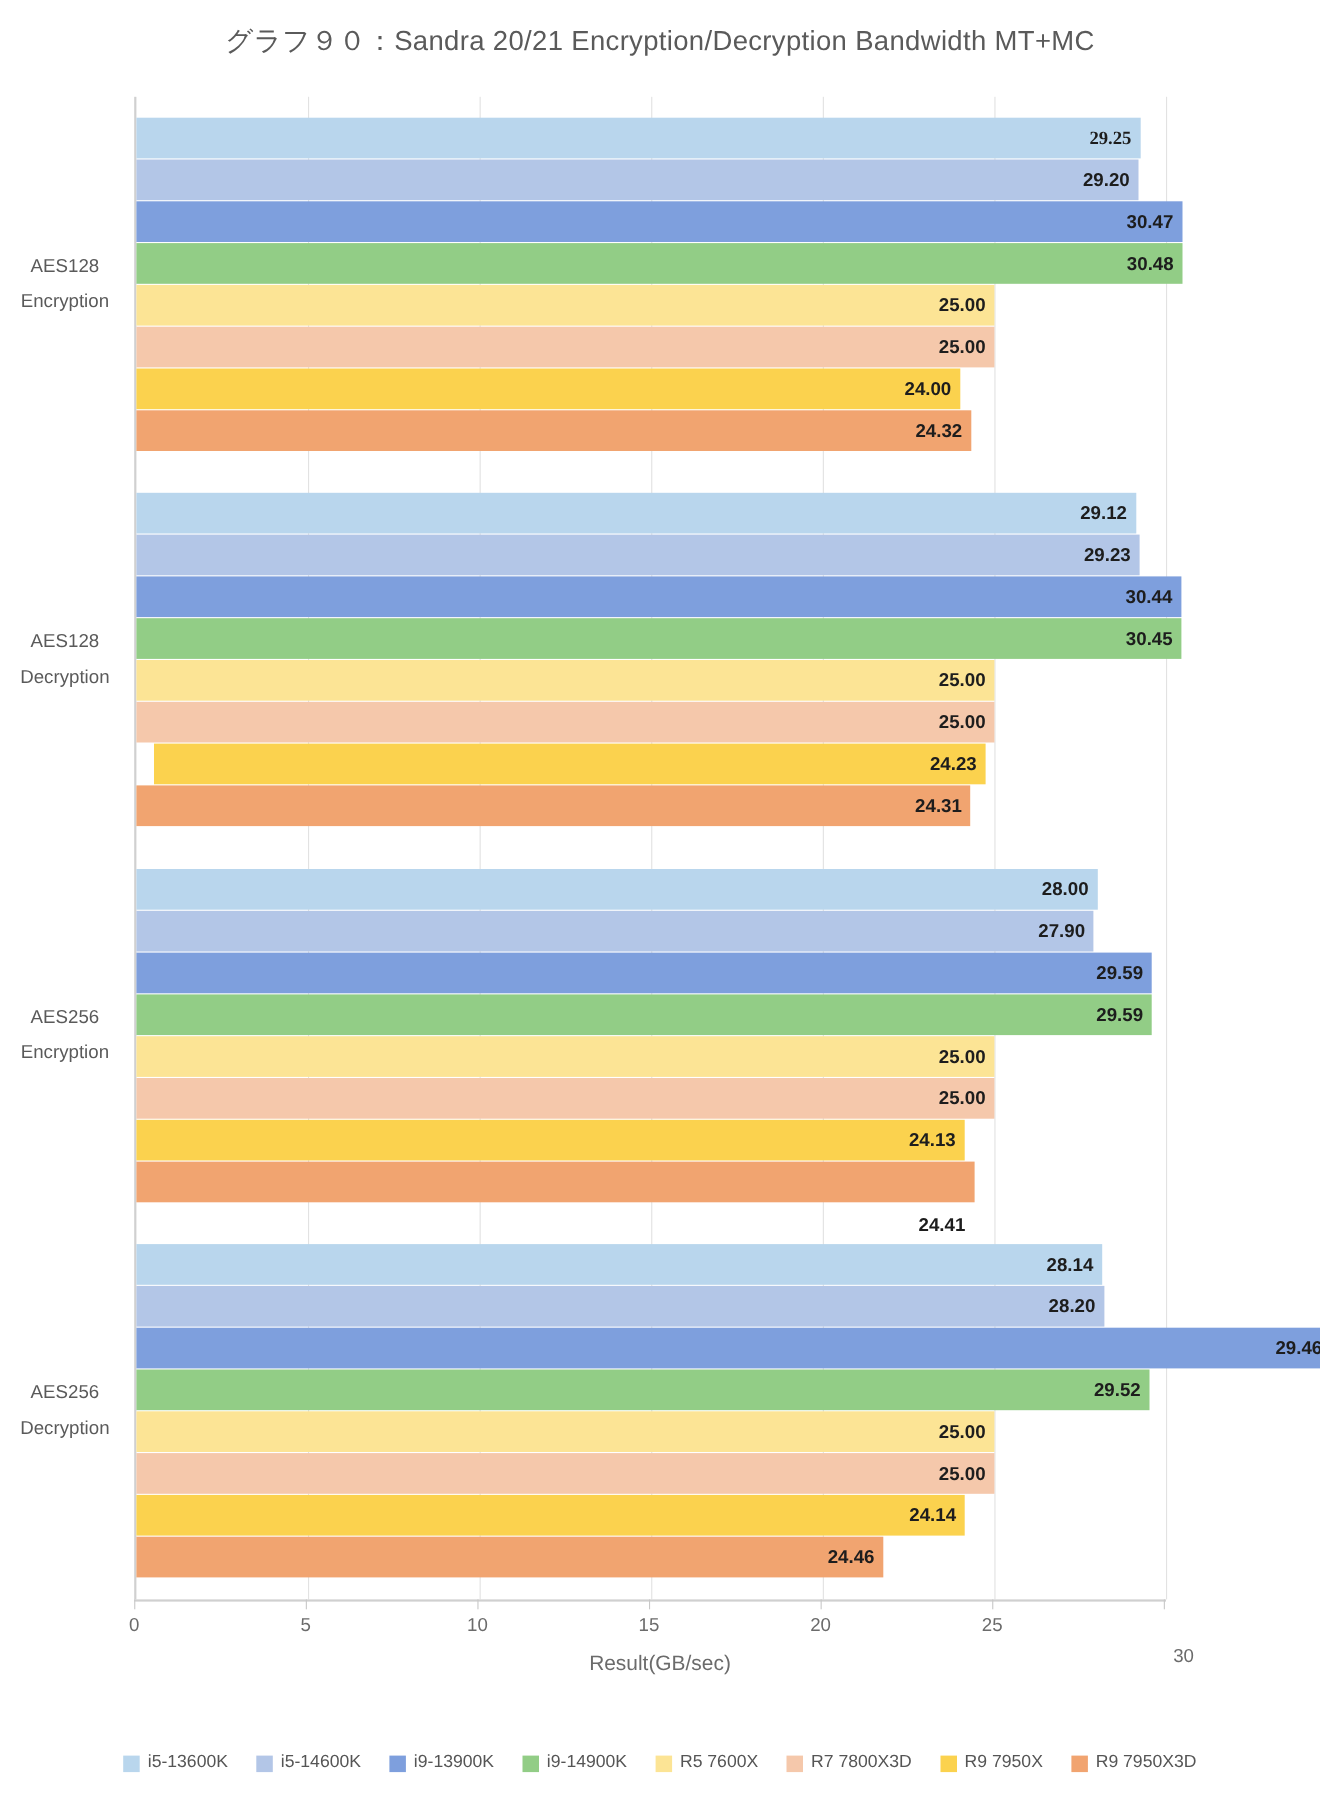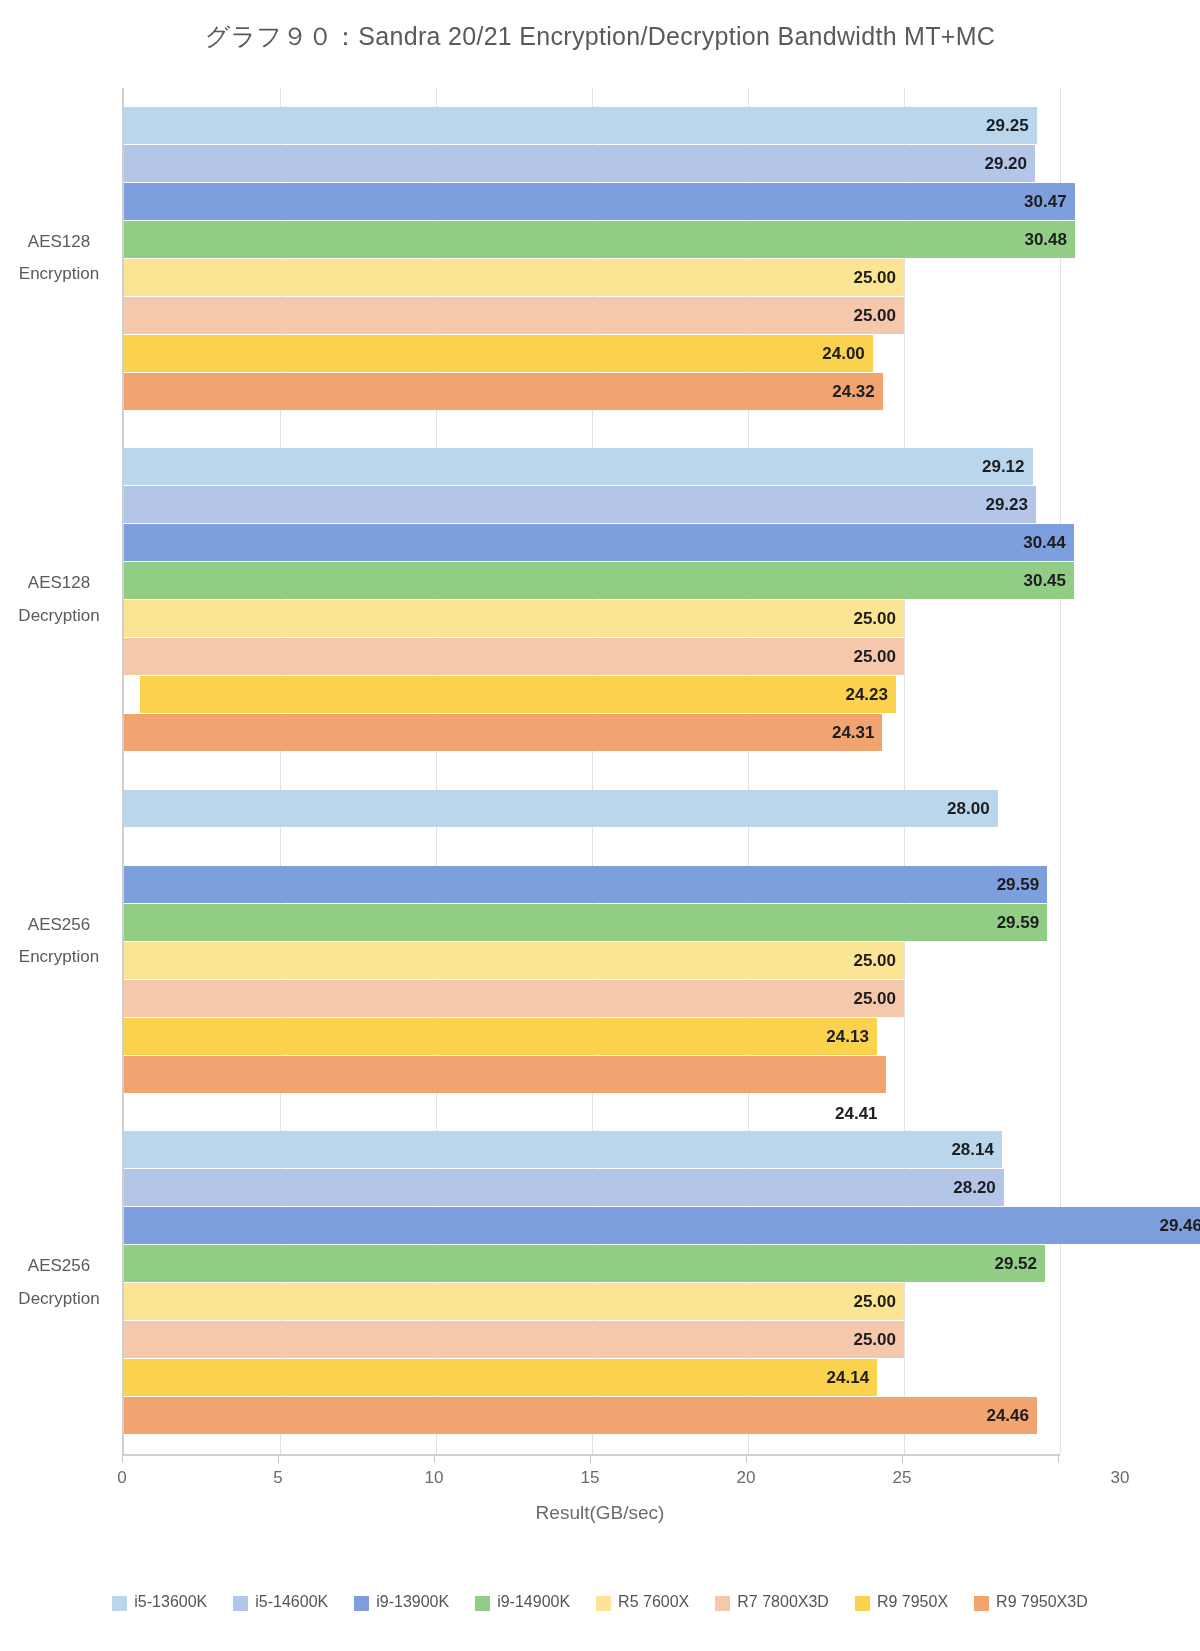--- a/index.html
+++ b/index.html
@@ -157,21 +157,21 @@
     <div id="gridlines">
         <div class="gridline" style="left: 156px;"></div>
         <div class="gridline" style="left: 312px;"></div>
         <div class="gridline" style="left: 468px;"></div>
         <div class="gridline" style="left: 624px;"></div>
         <div class="gridline" style="left: 780px;"></div>
         <div class="gridline" style="left: 936px;"></div>
       </div>
     <div id="bars">
         <div class="group" style="top: 18.75px; height: 304px;">
-          <div class="bar-row" style="top: 0px; width: 912.6px;">
+          <div class="bar-row" style="top: 0px; width: 912.6px; font-family: Liberation Serif, serif;">
             <div class="bar-fill" style="background: rgb(185, 214, 237);"></div>
             <div class="bar-label" style="right: 8px;">29.25</div>
           </div>
           <div class="bar-row" style="top: 38px; width: 911.04px;">
             <div class="bar-fill" style="background: rgb(179, 198, 231);"></div>
             <div class="bar-label" style="right: 8px;">29.20</div>
           </div>
           <div class="bar-row" style="top: 76px; width: 950.664px;">
             <div class="bar-fill" style="background: rgb(126, 159, 221);"></div>
             <div class="bar-label" style="right: 8px;">30.47</div>
@@ -229,20 +229,24 @@
           <div class="bar-row" style="top: 266px; width: 758.472px;">
             <div class="bar-fill" style="background: rgb(241, 164, 112);"></div>
             <div class="bar-label" style="right: 8px;">24.31</div>
           </div>
         </div>
         <div class="group" style="top: 701.75px; height: 304px;">
           <div class="bar-row" style="top: 0px; width: 873.6px;">
             <div class="bar-fill" style="background: rgb(185, 214, 237);"></div>
             <div class="bar-label" style="right: 8px;">28.00</div>
           </div>
+          <div class="bar-row" style="top: 38px; width: 870.48px;">
+            <div class="bar-fill" style="background: rgb(179, 198, 231);"></div>
+            <div class="bar-label" style="right: 8px;">27.90</div>
+          </div>
           <div class="bar-row" style="top: 76px; width: 923.208px;">
             <div class="bar-fill" style="background: rgb(126, 159, 221);"></div>
             <div class="bar-label" style="right: 8px;">29.59</div>
           </div>
           <div class="bar-row" style="top: 114px; width: 923.208px;">
             <div class="bar-fill" style="background: rgb(146, 205, 134);"></div>
             <div class="bar-label" style="right: 8px;">29.59</div>
           </div>
           <div class="bar-row" style="top: 152px; width: 780px;">
             <div class="bar-fill" style="background: rgb(252, 228, 149);"></div>
@@ -283,21 +287,21 @@
             <div class="bar-label" style="right: 8px;">25.00</div>
           </div>
           <div class="bar-row" style="top: 190px; width: 780px;">
             <div class="bar-fill" style="background: rgb(245, 200, 171);"></div>
             <div class="bar-label" style="right: 8px;">25.00</div>
           </div>
           <div class="bar-row" style="top: 228px; width: 753.168px;">
             <div class="bar-fill" style="background: rgb(251, 210, 78);"></div>
             <div class="bar-label" style="right: 8px;">24.14</div>
           </div>
-          <div class="bar-row" style="top: 266px; width: 913px;">
+          <div class="bar-row" style="top: 266px; width: 679px;">
             <div class="bar-fill" style="background: rgb(241, 164, 112);"></div>
             <div class="bar-label" style="right: 8px;">24.46</div>
           </div>
         </div>
       </div>
   </div>
 
   <div id="cat-labels">
       <div class="cat-label" style="left: 0px; top: 225.75px;">
         <span>AES128</span>
@@ -325,21 +329,21 @@
       <div class="x-tick-label" style="left: 278px;">5</div>
       <div class="x-tick" style="left: 434px;"></div>
       <div class="x-tick-label" style="left: 434px;">10</div>
       <div class="x-tick" style="left: 590px;"></div>
       <div class="x-tick-label" style="left: 590px;">15</div>
       <div class="x-tick" style="left: 746px;"></div>
       <div class="x-tick-label" style="left: 746px;">20</div>
       <div class="x-tick" style="left: 902px;"></div>
       <div class="x-tick-label" style="left: 902px;">25</div>
       <div class="x-tick" style="left: 1058px;"></div>
-      <div class="x-tick-label" style="left: 1120px;">30</div>
+      <div class="x-tick-label" style="left: 1076px; margin-top: 28px;">30</div>
     </div>
   <div id="x-axis-title">Result(GB/sec)</div>
 
   <div id="legend">
       <div class="legend-item">
         <span class="legend-swatch" style="background: rgb(185, 214, 237);"></span>
         <span class="legend-text">i5-13600K</span>
       </div>
       <div class="legend-item">
         <span class="legend-swatch" style="background: rgb(179, 198, 231);"></span>

